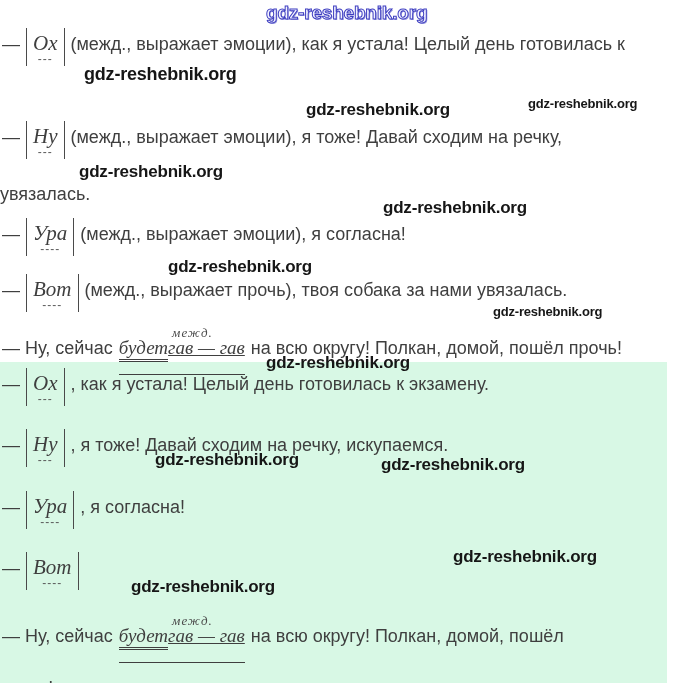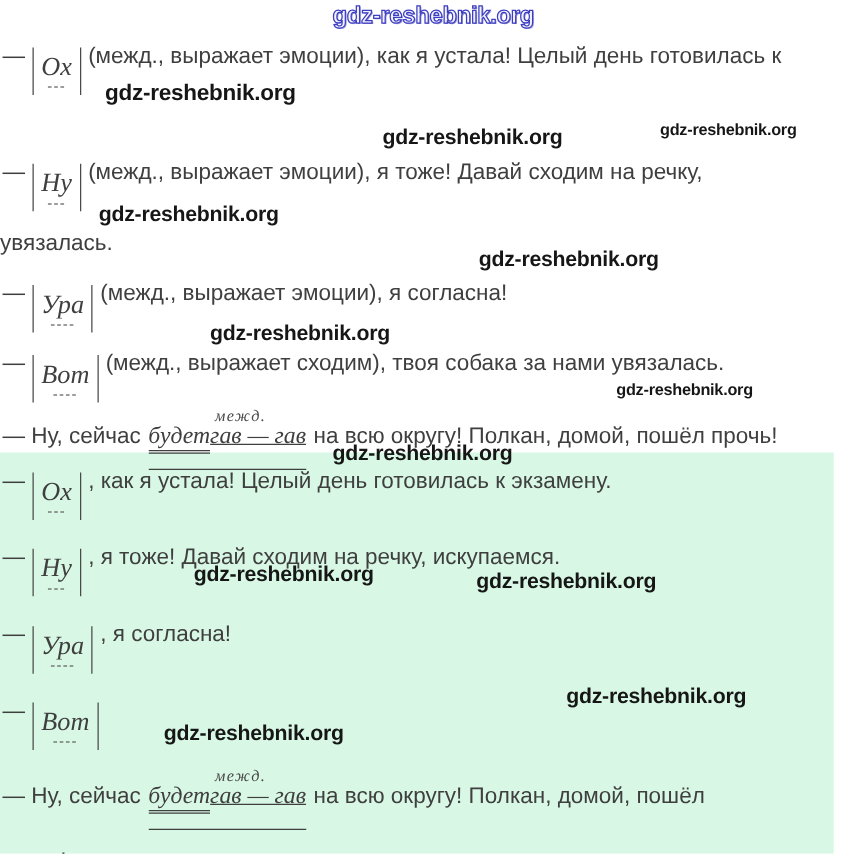--- a/index.html
+++ b/index.html
@@ -59,21 +59,21 @@
     line-height: 22px;
   }
   .dash, .btxt { margin-top: 5px; }
   .ibox {
     display: inline-flex;
     flex-direction: column;
     align-items: center;
     border-left: 1.5px solid #4a4a4a;
     border-right: 1.5px solid #4a4a4a;
     padding: 3px 6px 3px;
-    margin: 10px 2px;
+    margin: 0 2px;
   }
   .iword {
     font-family: "Liberation Serif", "DejaVu Serif", serif;
     font-style: italic;
     font-size: 21px;
     line-height: 24px;
   }
   .imarks {
     font-size: 12px;
     line-height: 8px;
@@ -172,21 +172,21 @@
     </span>
     <span class="btxt">(межд., выражает эмоции), я согласна!</span>
   </div>
 
   <div class="dline s1l4">
     <span class="dash">—</span>
     <span class="ibox">
       <span class="iword">Вот</span>
       <span class="imarks">----</span>
     </span>
-    <span class="btxt">(межд., выражает сходим), твоя собака за нами увязалась.</span>
+    <span class="btxt">(межд., выражает прочь), твоя собака за нами увязалась.</span>
   </div>
 
   <div class="dline fline s1f">
     <span class="btxt">— Ну, сейчас</span>
     <span class="pred-group"><span class="serifit pred-verb">будет</span><span class="gav-wrap"><span class="mejd">межд.</span><span class="serifit">гав — гав</span></span></span>
     <span class="btxt">на всю округу! Полкан, домой, пошёл прочь!</span>
   </div>
 
   <div class="dline s2l1">
     <span class="dash">—</span>

